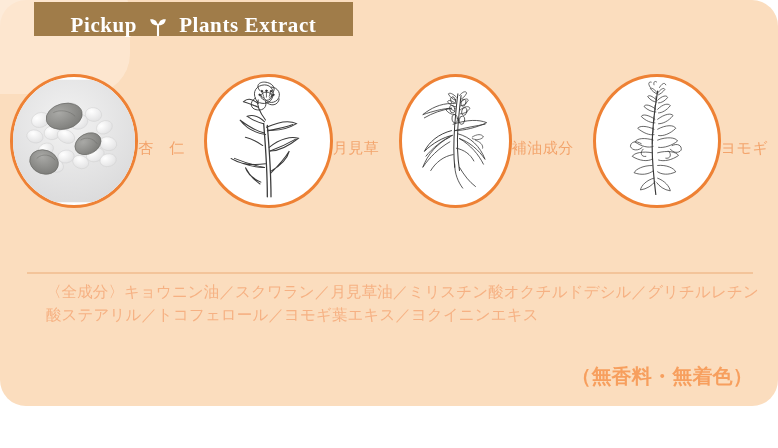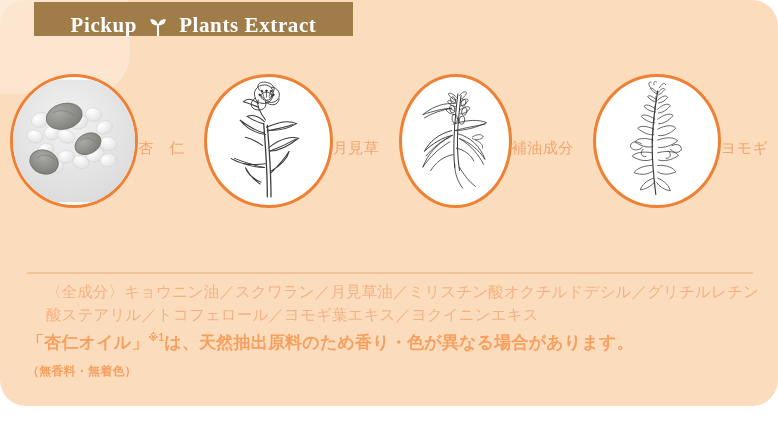--- a/index.html
+++ b/index.html
@@ -111,22 +111,22 @@
   }
   .notice sup {
     font-size: 10px;
     vertical-align: super;
     font-weight: bold;
   }
   .free-of {
     position: absolute;
     left: 27px; top: 363px;
     width: 726px;
-    text-align: left;
-    font-size: 12px;
+    text-align: right;
+    font-size: 20px;
     font-weight: bold;
     color: #f79f5e;
     letter-spacing: .2px;
   }
 
   
   .footnotes {
     position: absolute;
     left: 31px; top: 420px;
     font-size: 14px;
@@ -338,20 +338,17 @@
       </div>
       <div class="circle-label">ヨモギ</div>
     </div>
 
   </div>
 
   <div class="divider"></div>
 
   <div class="ingredients">〈全成分〉キョウニン油／スクワラン／月見草油／ミリスチン酸オクチルドデシル／グリチルレチン酸ステアリル／トコフェロール／ヨモギ葉エキス／ヨクイニンエキス</div>
 
-  <div class="notice">
-    <span>「杏仁オイル」</span><sup>※1</sup><span>は、天然抽出原料のため香り・色が異なる場合があります。</span>
-  </div>
 
   <div class="free-of">（無香料・無着色）</div>
 
 
 </div>
 
 </body></html>

